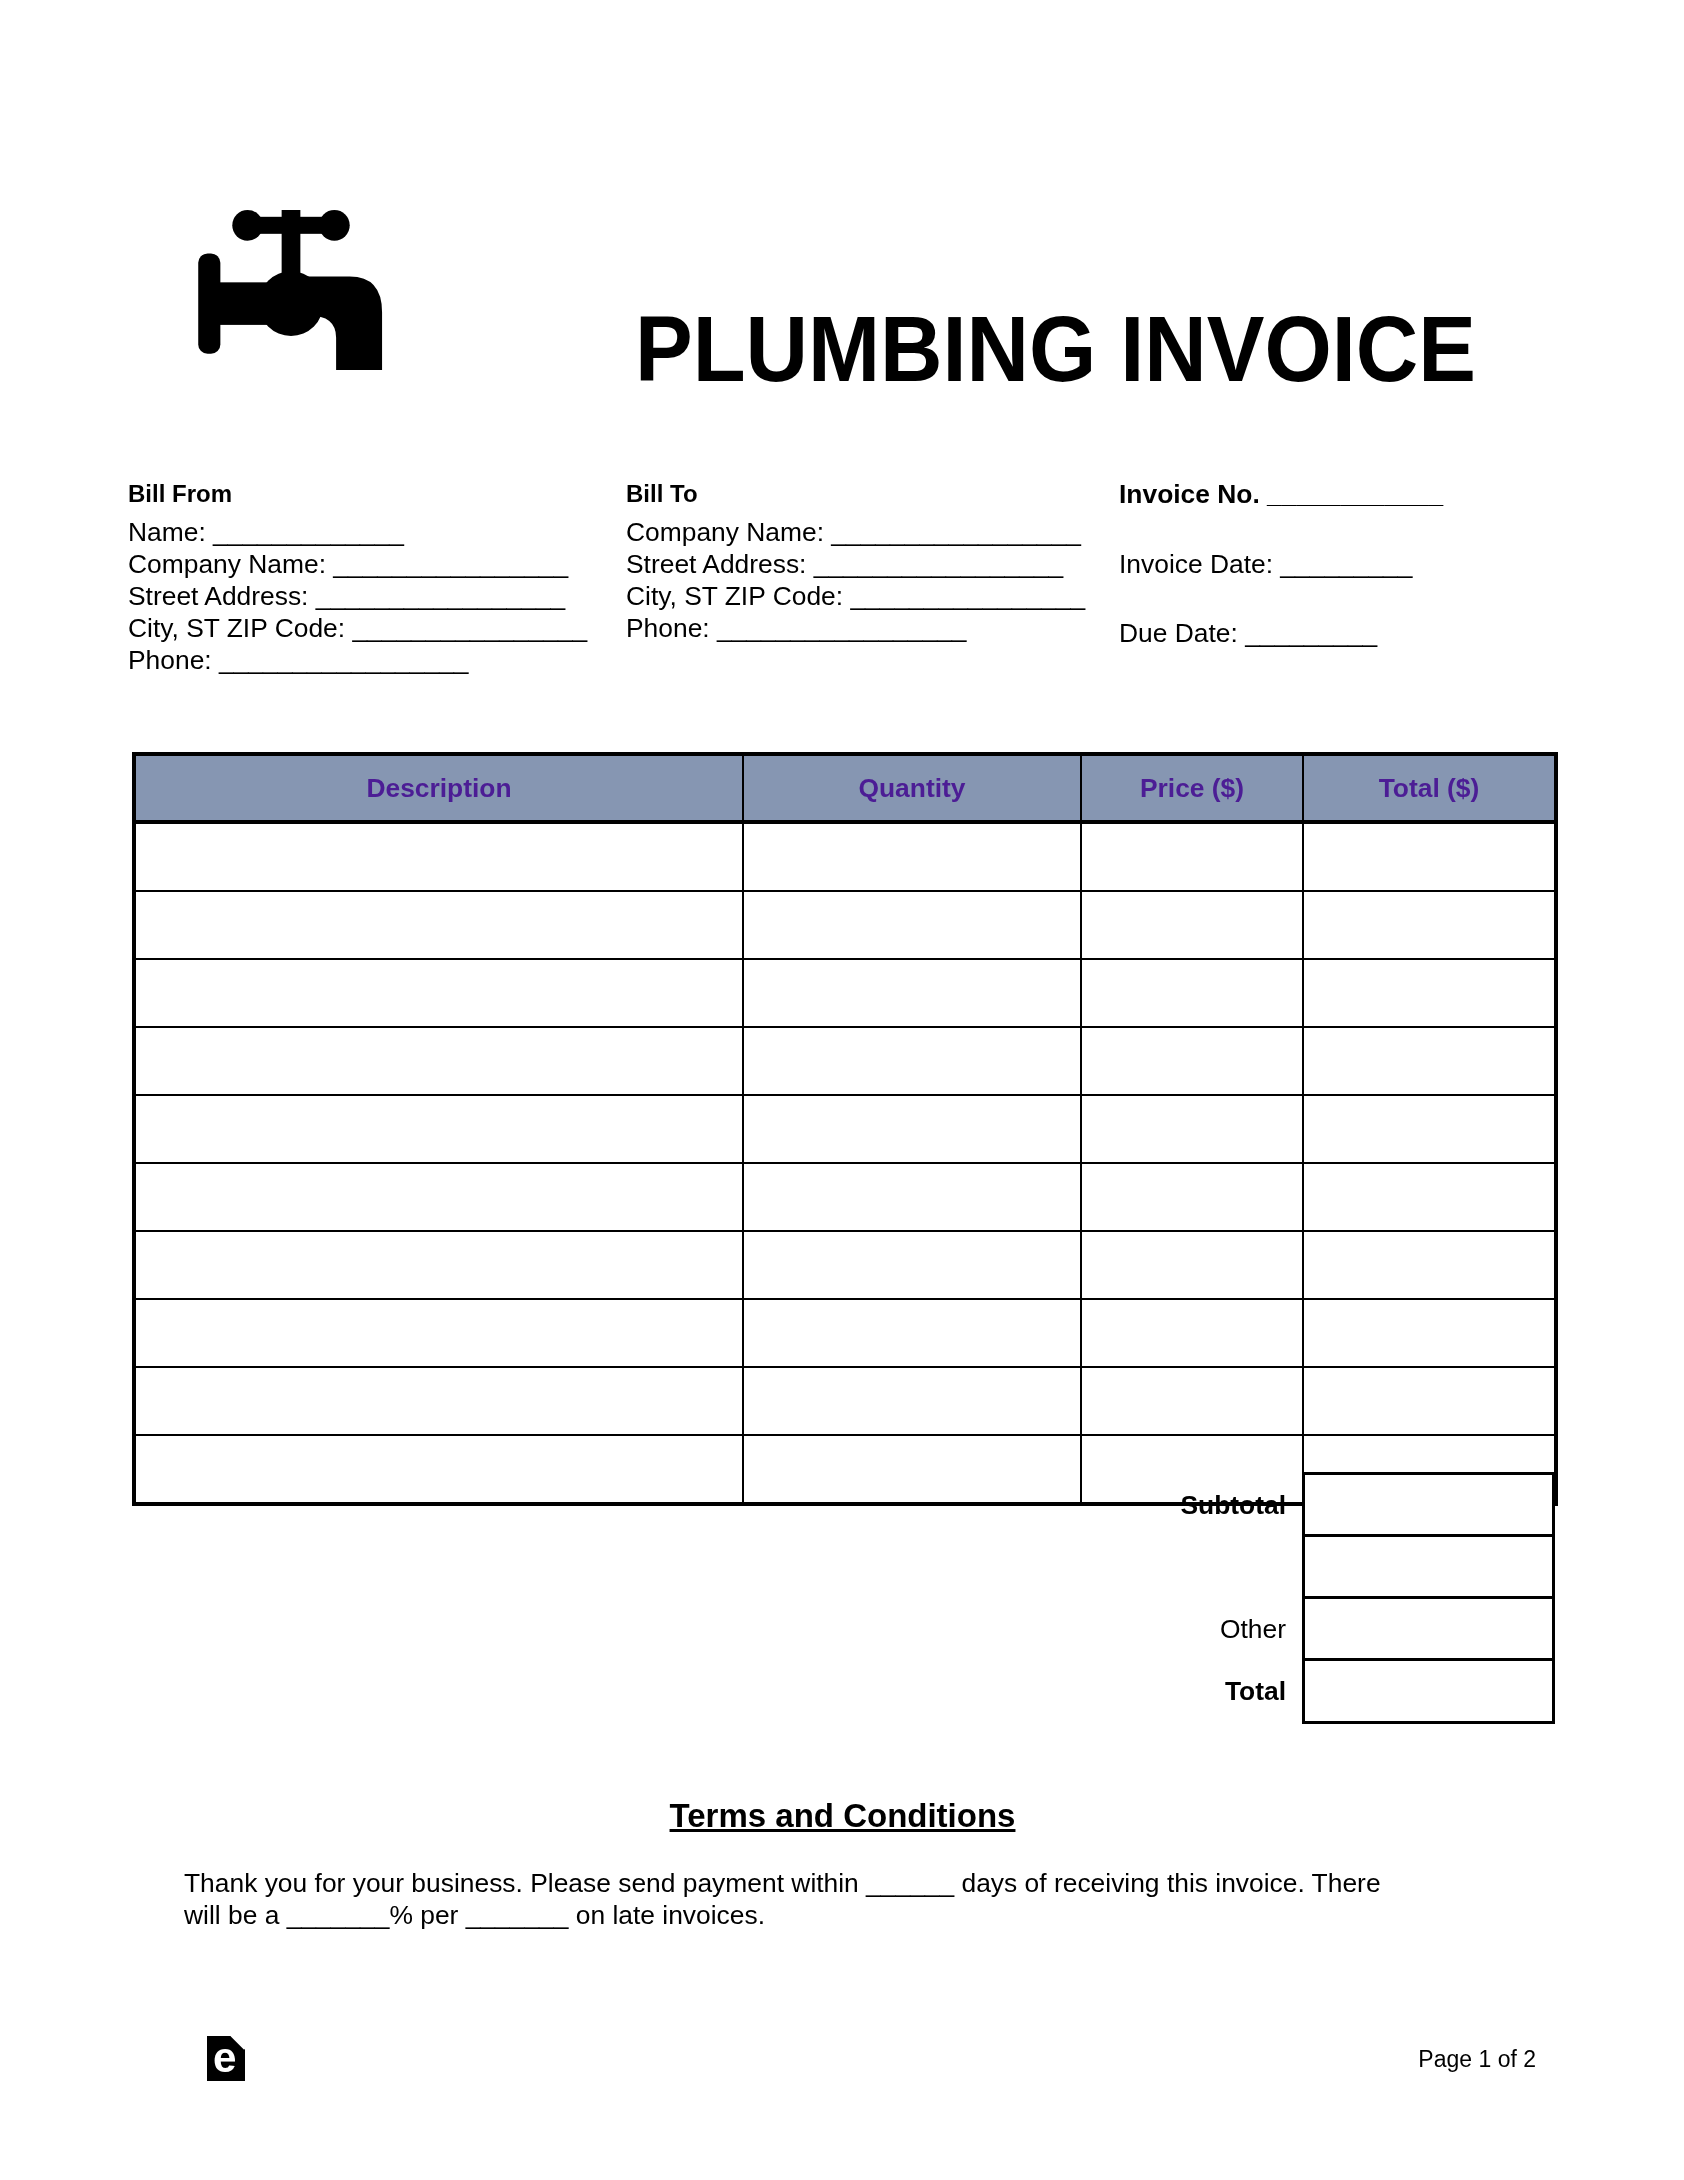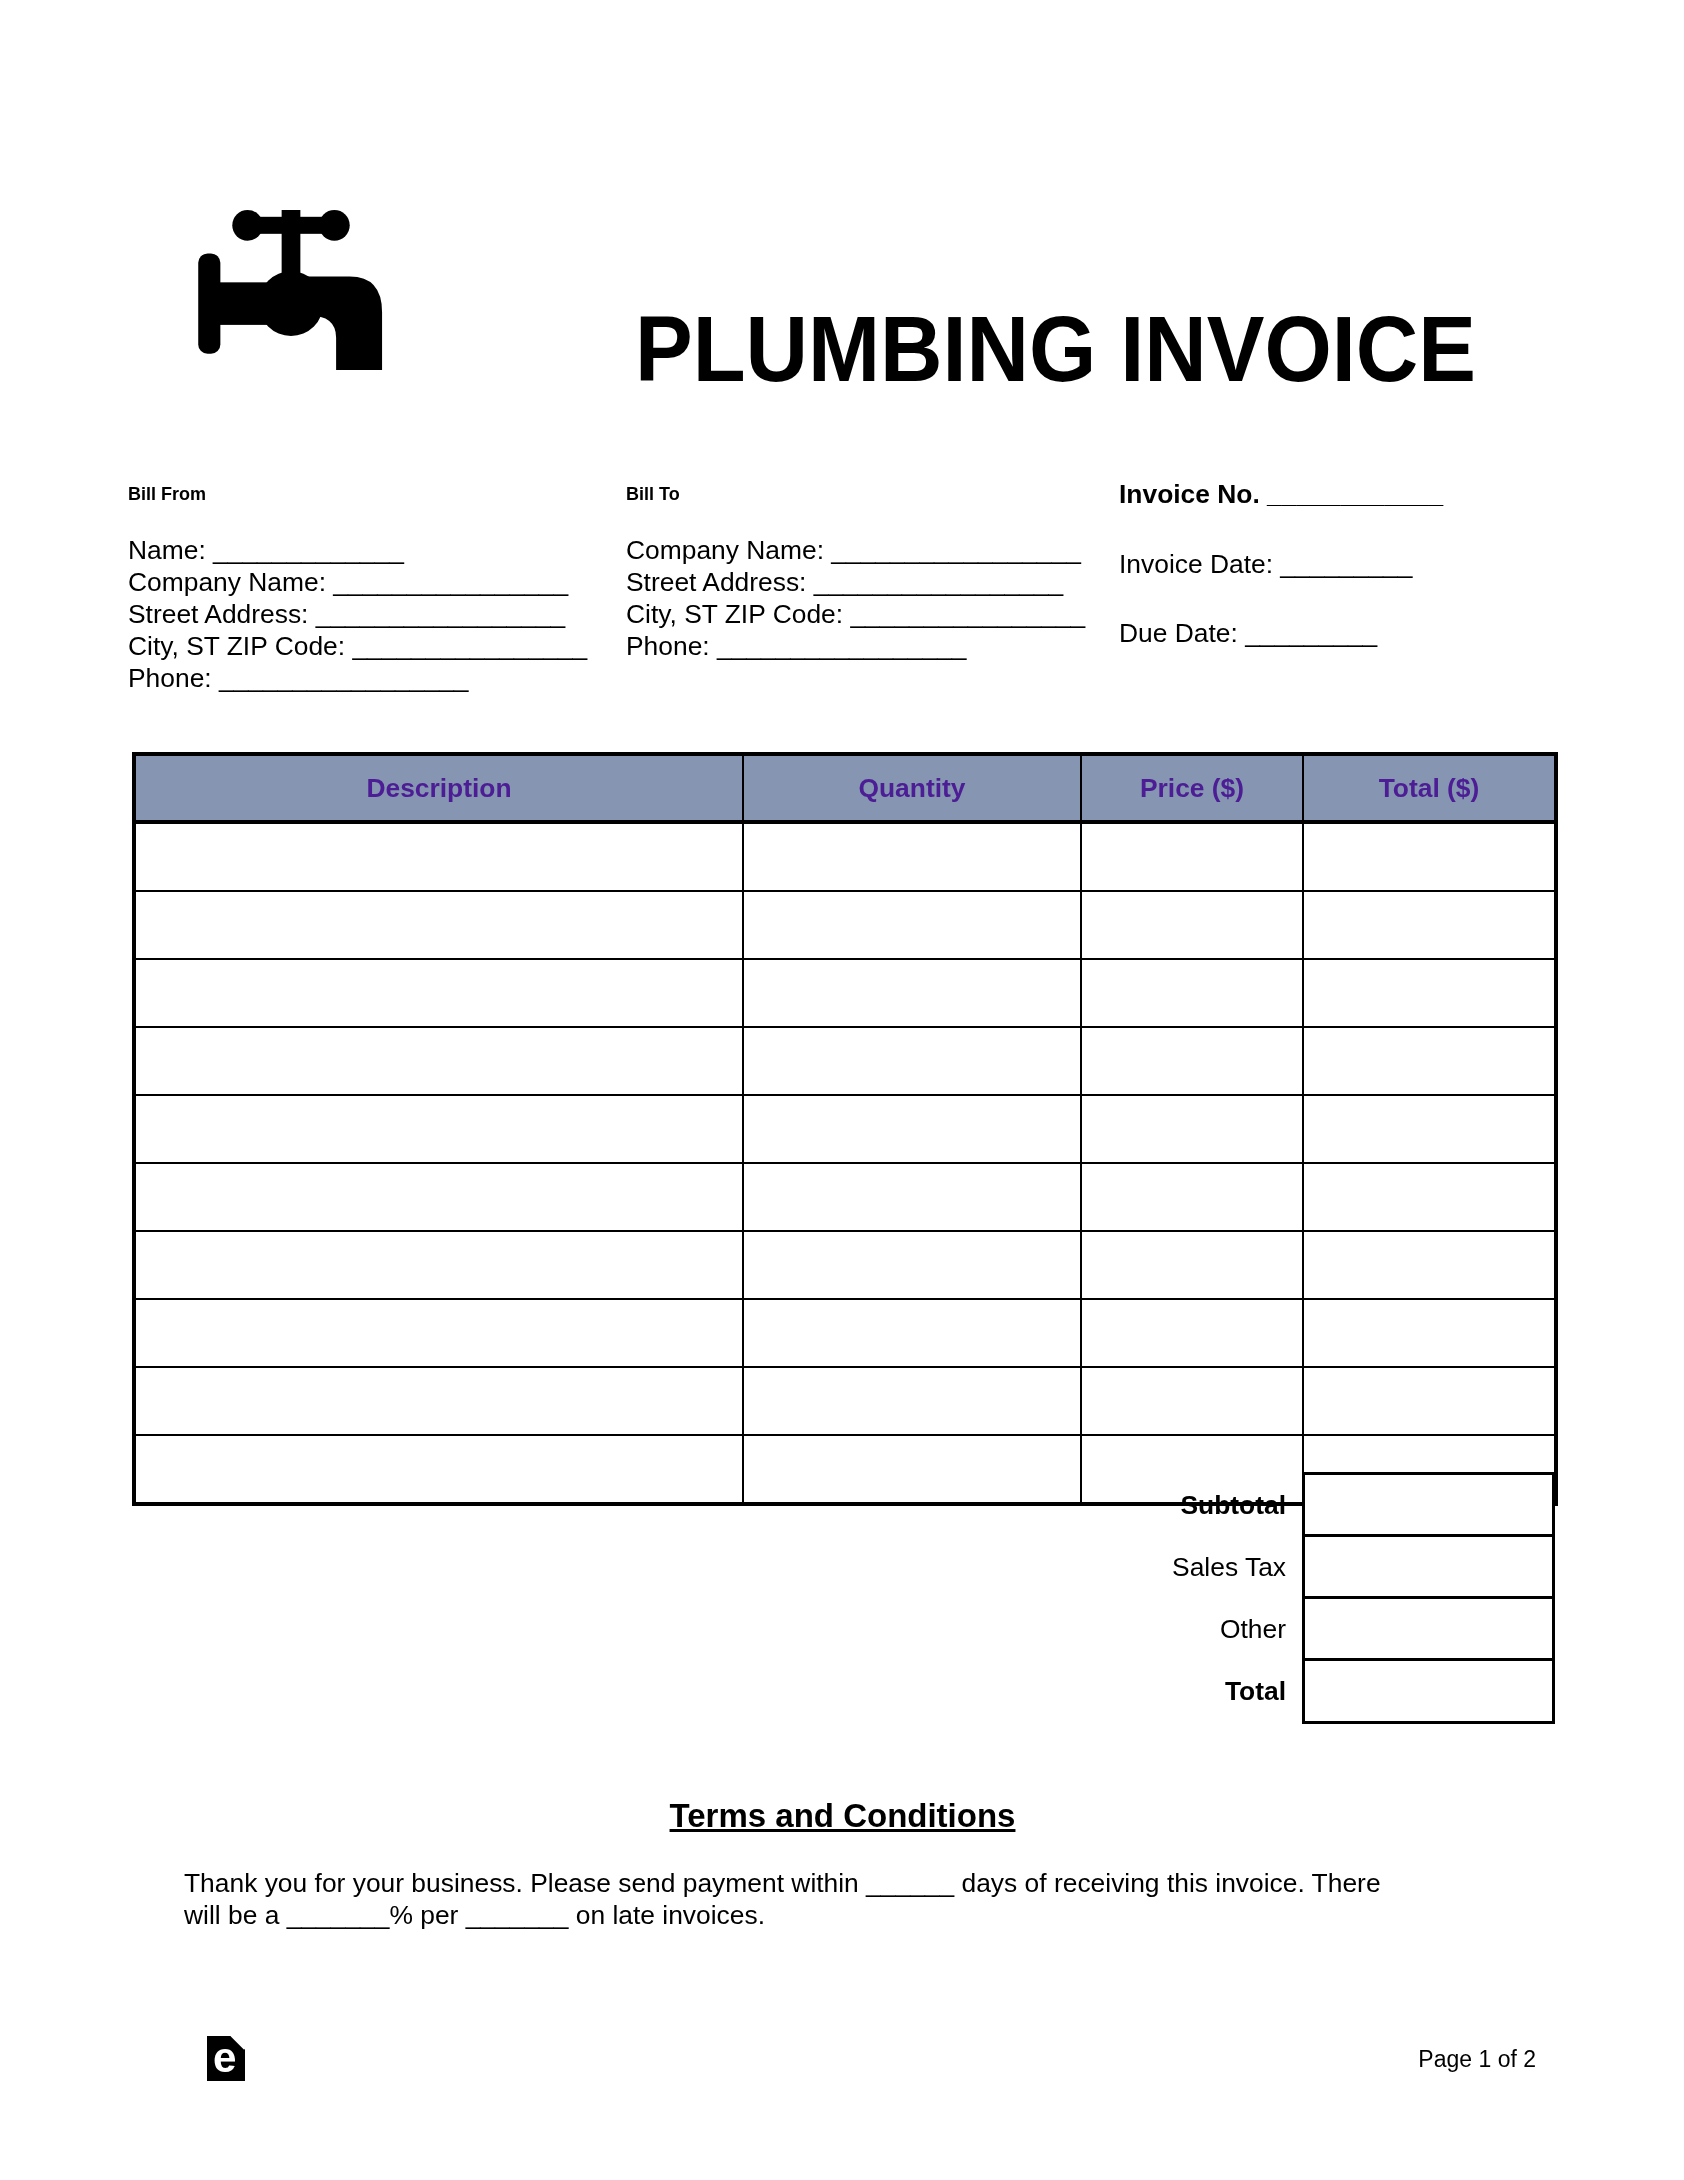--- a/index.html
+++ b/index.html
@@ -14,21 +14,21 @@
   
   .faucet{position:absolute;left:198px;top:210px;width:186px;height:160px;}
   .title{
     position:absolute;left:635px;top:303px;
     font-size:92px;line-height:92px;font-weight:bold;
     white-space:nowrap;letter-spacing:0px;
     transform:scaleX(0.94);transform-origin:left top;
   }
   
   .contact{position:absolute;top:477px;font-size:26.4px;line-height:32px;}
-  .contact .heading{font-size:18px;line-height:34px;font-weight:bold;margin-bottom:23px;}
+  .contact .heading{font-size:24px;line-height:34px;font-weight:bold;margin-bottom:5px;}
   .bill-from{left:128px;}
   .bill-to{left:626px;}
   .invoice-meta{left:1119px;}
   .invoice-meta .num{font-weight:bold;line-height:34px;}
   .invoice-meta .date{margin-top:37px;}
   .invoice-meta .due{margin-top:37px;}
   
   .items{
     position:absolute;left:132px;top:752px;
     border-collapse:collapse;table-layout:fixed;
@@ -194,21 +194,20 @@
         <tr>
           <td></td>
           <td></td>
           <td></td>
           <td></td>
         </tr>
       </tbody>
   </table>
 
   <div class="sum-label bold" style="top:1472px">Subtotal</div>
-  <div class="sum-label" style="top:1534px">Sales Tax</div>
   <div class="sum-label" style="top:1596px">Other</div>
   <div class="sum-label bold" style="top:1658px">Total</div>
 
   <div class="sum-box" style="top:1472px"></div>
   <div class="sum-box" style="top:1534px"></div>
   <div class="sum-box" style="top:1596px"></div>
   <div class="sum-box" style="top:1658px"></div>
 
   <div class="terms-heading">Terms and Conditions</div>
   <div class="terms-text">

